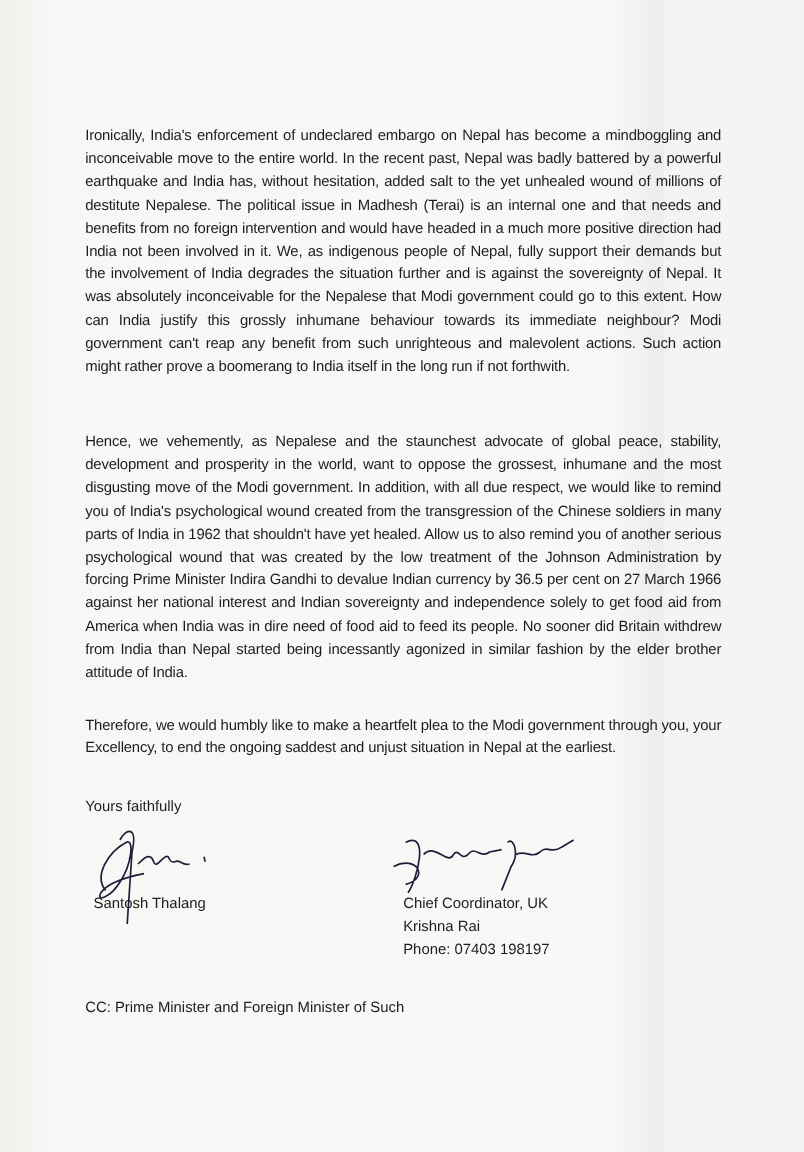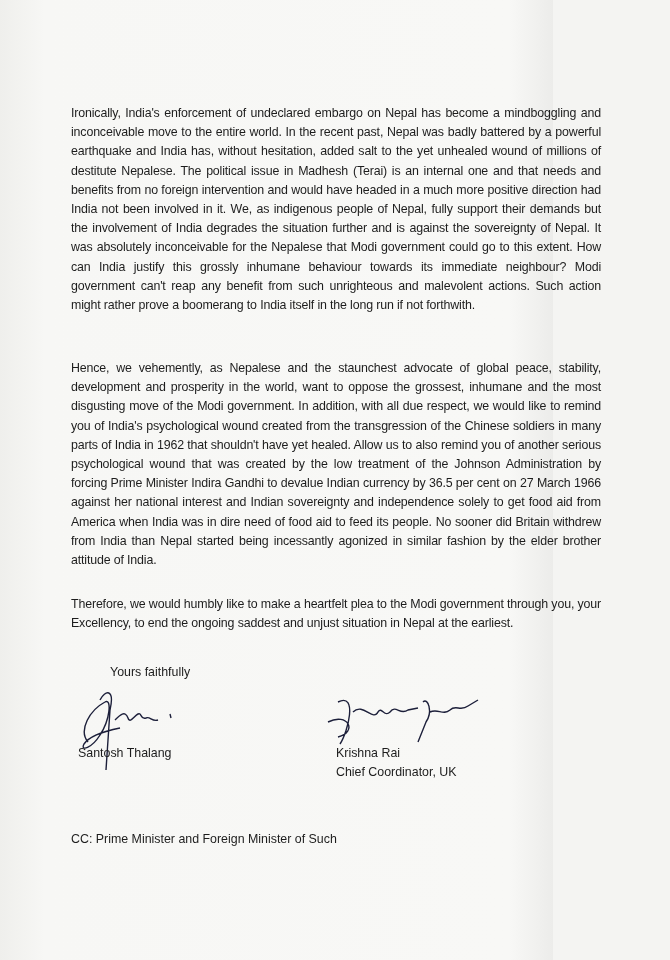--- a/index.html
+++ b/index.html
@@ -15,21 +15,21 @@
     background: linear-gradient(90deg, #efefec 0%, #f7f7f5 8%, #f8f8f6 92%, #ececea 100%);
   }
   .body-text {
     position: absolute; left: 71px; width: 530px;
     font-size: 12.4px; line-height: 19.2px; letter-spacing: -0.15px;
     text-align: justify;
   }
   .p1 { top: 104px; }
   .p2 { top: 359px; }
   .p3 { top: 595px; }
-  .closing { position: absolute; left: 71px; top: 665px; font-size: 12.4px; margin-left: 39px; }
+  .closing { position: absolute; left: 71px; top: 665px; font-size: 12.4px; }
   .sig-block {
     position: absolute; font-size: 12.4px; line-height: 19px;
   }
   .sig-left { left: 78px; top: 744px; text-align: center; }
   .sig-right { left: 336px; top: 744px; }
   .signature { position: absolute; }
   .sig-img-left { left: 70px; top: 680px; width: 120px; height: 90px; }
   .sig-img-right { left: 318px; top: 682px; width: 180px; height: 70px; }
   .cc { position: absolute; left: 71px; top: 832px; font-size: 12.4px; }
 </style>
@@ -50,18 +50,19 @@
 
   <svg class="signature sig-img-right" viewBox="0 0 180 70">
     <path d="M10 40 C30 30, 40 50, 20 55 M20 20 C40 10, 30 50, 22 62 M35 30 C45 20, 55 40, 60 30 C64 24, 66 36, 72 30 C78 22, 82 34, 90 28 L100 26 M105 20 C110 15, 115 30, 108 40 L100 60 M112 30 C120 26, 125 34, 132 28 C138 22, 142 30, 150 24 L160 18" fill="none" stroke="#1c1f3a" stroke-width="1.4"></path>
   </svg>
 
   <div class="sig-block sig-left">
     <div>Santosh Thalang</div>
   </div>
 
   <div class="sig-block sig-right">
+    <div>Chief Coordinator, UK</div>
     <div>Krishna Rai</div>
-    <div>Chief Coordinator, UK</div>
+    <div>Phone: 07403 198197</div>
   </div>
 
   <div class="cc">CC: Prime Minister and Foreign Minister of Such</div>
 </div>
 
 </body></html>

